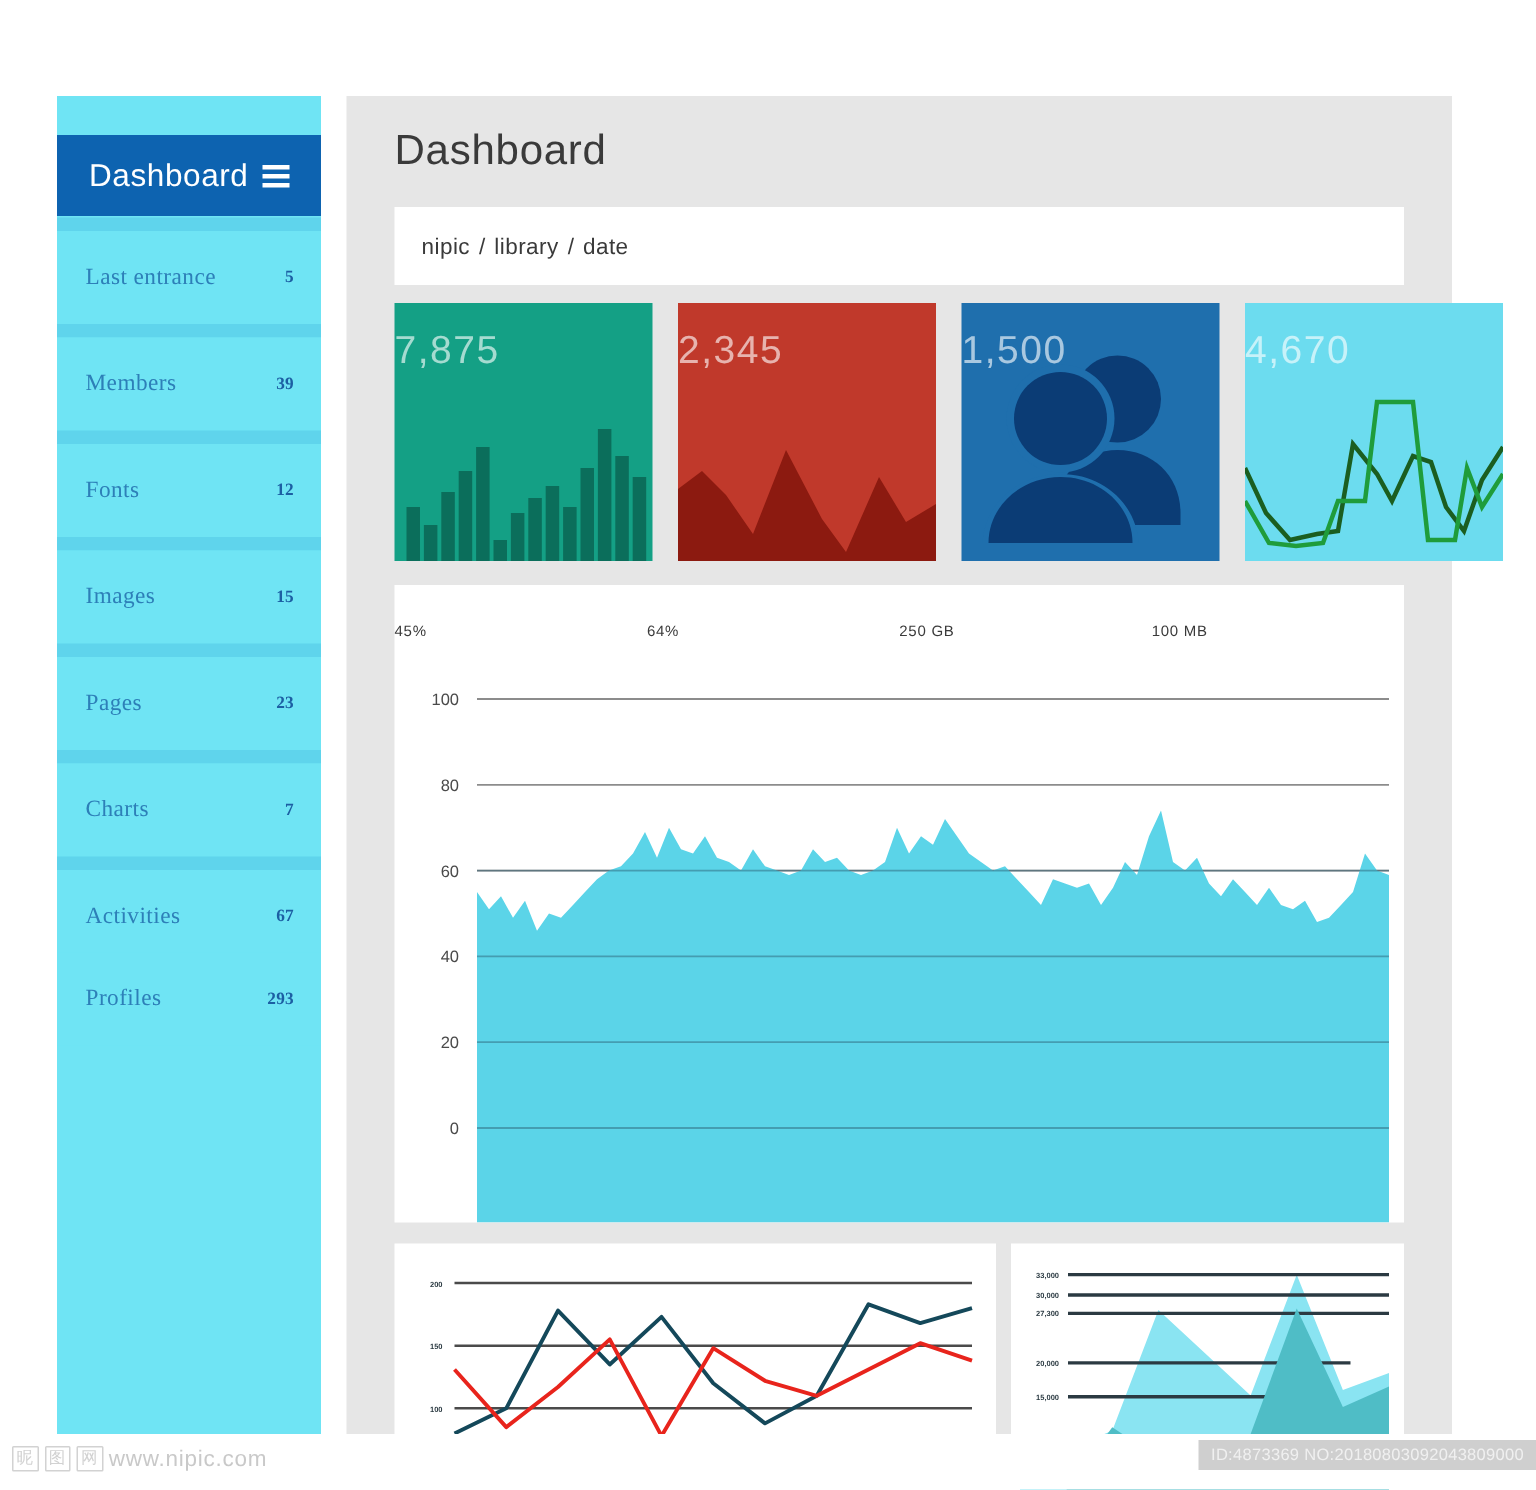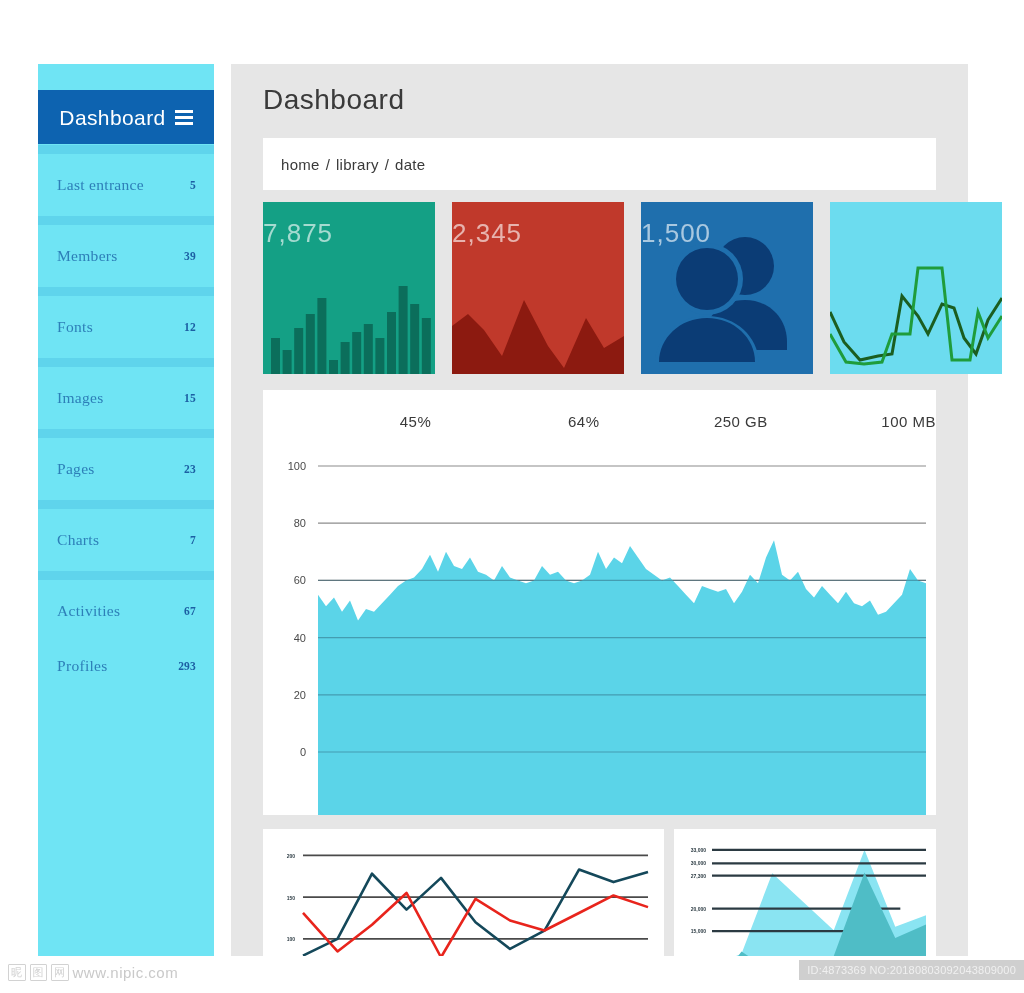--- a/index.html
+++ b/index.html
@@ -94,22 +94,22 @@
   #panel {
     position: absolute; left: 32px; top: 326px;
     width: 673px; height: 425px;
     background: #ffffff;
   }
   #metrics {
     position: absolute; left: 0; top: 0; width: 673px; height: 62px;
     display: flex; align-items: center;
   }
   .metric {
-    flex: 1; text-align: right;
-    font-size: 15px; font-weight: 300; color: #3A3A3A; letter-spacing: .5px;
+    flex: 1; text-align: left;
+    font-size: 10px; font-weight: 300; color: #3A3A3A; letter-spacing: .5px;
   }
   #bigchart { position: absolute; left: 0; top: 62px; width: 673px; height: 363px; }
   .axis-label {
     font-size: 11px; fill: #4A4A4A; font-family: "Liberation Sans", sans-serif;
     font-weight: 300;
   }
 
   
   #bottomleft {
     position: absolute; left: 32px; top: 765px;
@@ -194,21 +194,21 @@
           <span class="nav-count">293</span>
         </div>
       </div>
   </nav>
 
   <section id="main">
 
     <h1 id="page-title">Dashboard</h1>
 
     <div id="breadcrumb">
-      <span class="crumb">home</span>
+      <span class="crumb">nipic</span>
       <span class="crumb-sep">/</span>
       <span class="crumb">library</span>
       <span class="crumb-sep">/</span>
       <span class="crumb">date</span>
     </div>
 
     <div id="cards">
         <div class="card" style="left: 0px; background: rgb(20, 160, 133);">
           <div class="card-value">7,875</div>
           <svg width="172" height="112" viewBox="0 0 172 112">
@@ -245,20 +245,21 @@
               <circle cx="66" cy="45" r="36"></circle>
               <path d="M66,82 C96,82 118,104 118,130 L118,128 L14,128 L14,130 C14,104 36,82 66,82 Z"></path>
             </g>
             <g fill="#0B3C75">
               <circle cx="66" cy="45" r="31"></circle>
               <path d="M66,84 C93,84 114,104 114,128 L18,128 C18,104 39,84 66,84 Z"></path>
             </g>
           </svg>
         </div>
         <div class="card" style="left: 567px; background: rgb(108, 220, 239);">
+          <div class="card-value">4,670</div>
           <svg width="172" height="124" viewBox="0 0 172 124">
             <polyline points="0,62 14,92 30,110 48,106 62,104 72,46 88,66 98,84 112,54 124,58 134,88 146,104 158,70 172,48" fill="none" stroke="#1B5E20" stroke-width="3"></polyline>
             <polyline points="0,84 16,112 34,114 52,112 62,84 80,84 88,18 112,18 122,110 140,110 148,62 158,88 172,66" fill="none" stroke="#1F9C3B" stroke-width="3"></polyline>
           </svg>
         </div>
       </div>
 
     <div id="panel">
       <div id="metrics">
           <div class="metric">45%</div>

